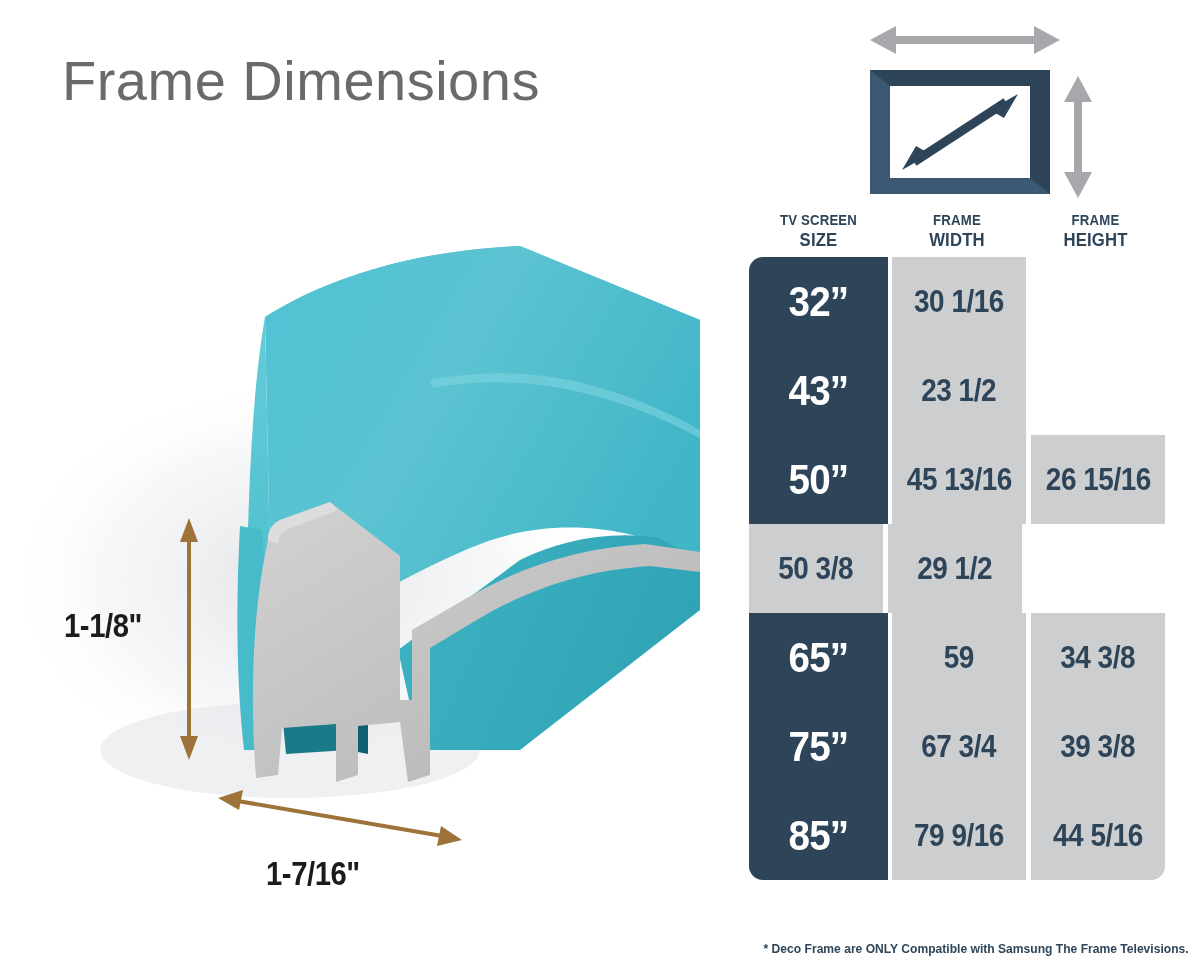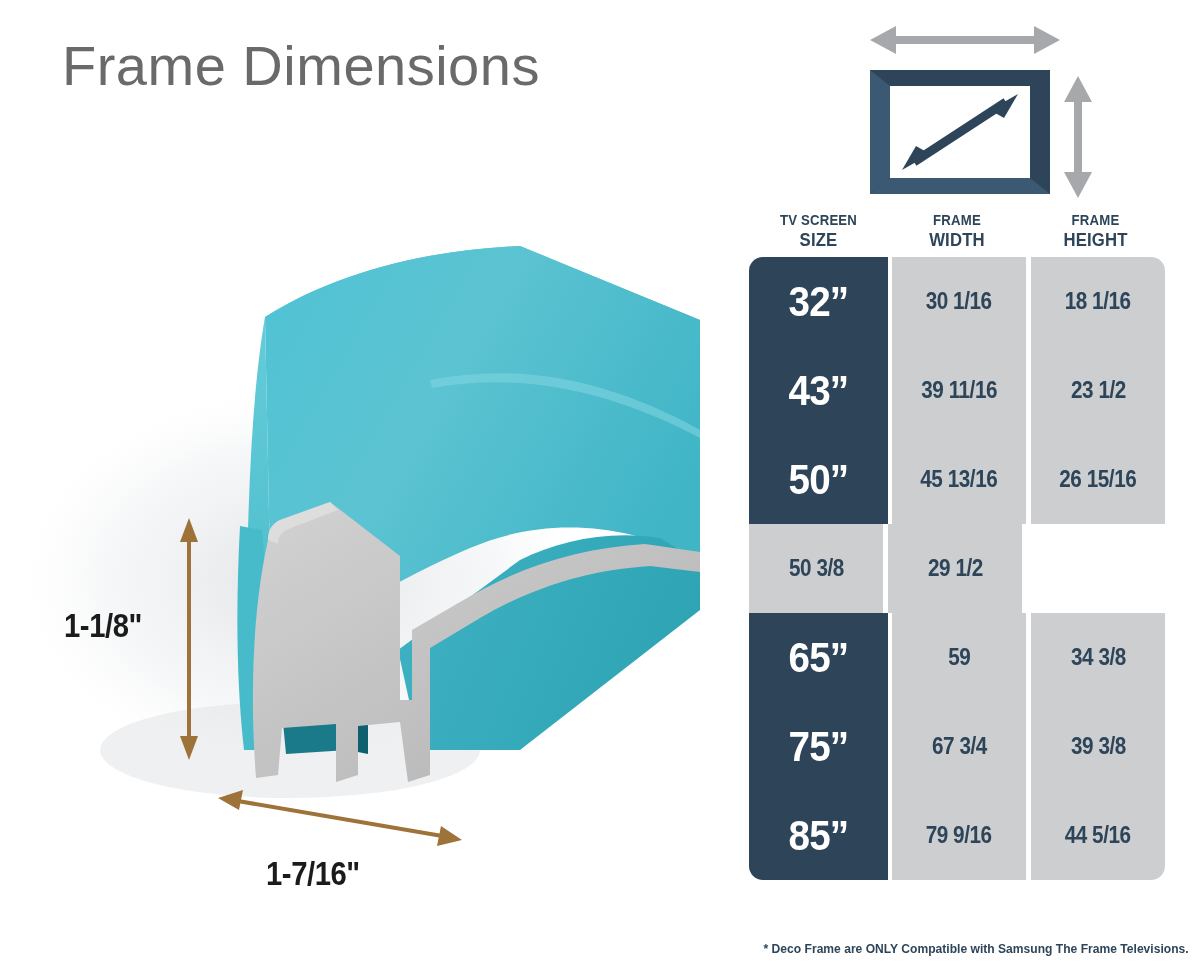--- a/index.html
+++ b/index.html
@@ -12,21 +12,21 @@
     background: #ffffff;
     font-family: "Liberation Sans", sans-serif;
     overflow: hidden;
     position: relative;
   }
 
   
   #page-title {
     position: absolute;
     left: 62px;
-    top: 33px;
+    top: 48px;
     font-size: 56px;
     font-weight: 400;
     color: #6a6a6a;
     letter-spacing: 0.5px;
     white-space: nowrap;
   }
 
   
   #product-illustration {
     position: absolute;
@@ -124,21 +124,21 @@
     font-weight: 700;
     letter-spacing: -1px;
     transform-origin: center;
     margin-right: 4px;
   }
   .cell-size span { display: inline-block; transform: scaleX(0.92); }
   .cell-val {
     width: 134px;
     background: #ccced0;
     color: #2e4559;
-    font-size: 23px;
+    font-size: 31px;
     font-weight: 700;
     letter-spacing: -0.5px;
   }
   .cell-val span { display: inline-block; transform: scaleX(0.9); }
   .cell-width { margin-right: 5px; }
 
   
   .trow:first-child .cell-size { border-top-left-radius: 14px; }
   .trow:first-child .cell-height { border-top-right-radius: 14px; }
   .trow:last-child .cell-size { border-bottom-left-radius: 14px; }
@@ -311,30 +311,24 @@
   </div>
 
   <div class="table-body">
     <div class="trow">
       <div class="cell cell-size">
           <span>32”</span>
         </div>
       <div class="cell cell-val cell-width">
           <span>30  1/16</span>
         </div>
-      <div class="cell cell-val cell-height">
-          <span>18  1/16</span>
-        </div>
     </div>
     <div class="trow">
       <div class="cell cell-size">
           <span>43”</span>
-        </div>
-      <div class="cell cell-val cell-width">
-          <span>39  11/16</span>
         </div>
       <div class="cell cell-val cell-height">
           <span>23  1/2</span>
         </div>
     </div>
     <div class="trow">
       <div class="cell cell-size">
           <span>50”</span>
         </div>
       <div class="cell cell-val cell-width">

